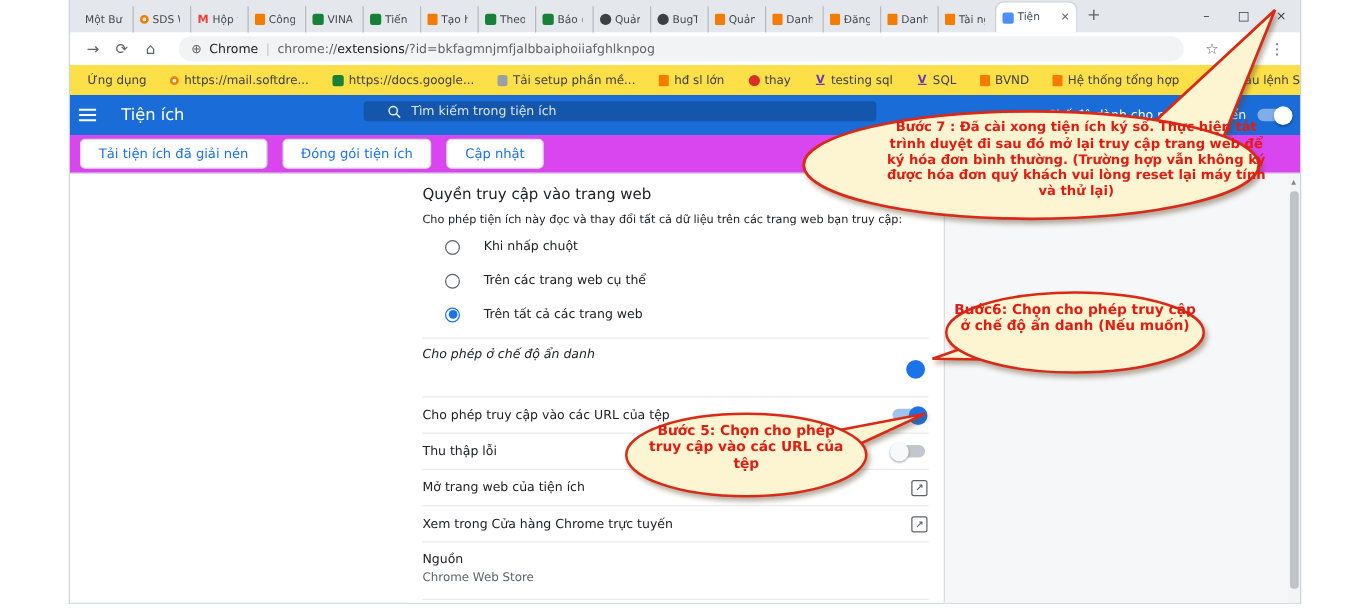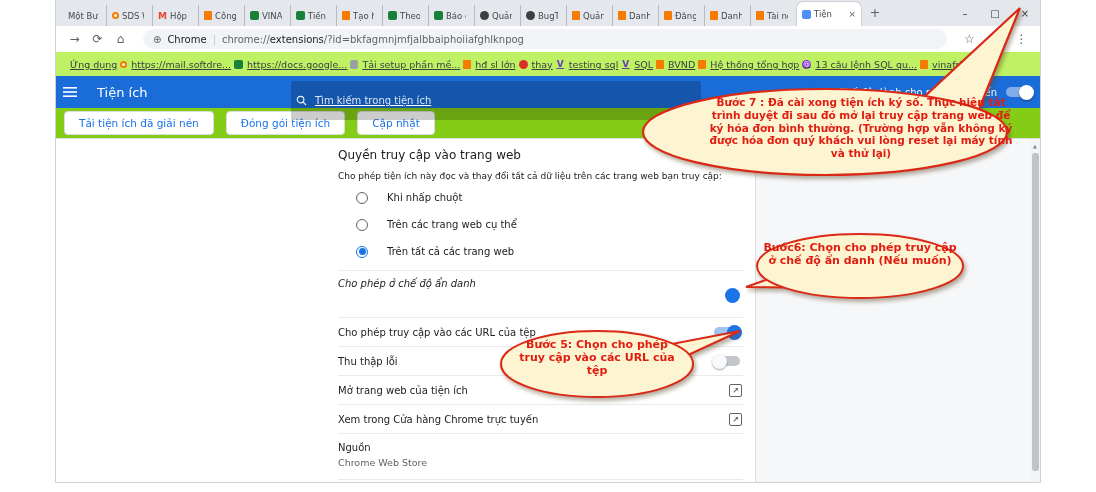--- a/index.html
+++ b/index.html
@@ -42,38 +42,38 @@
   .omnibox{flex:1;height:20px;background:#f1f3f4;border-radius:11px;display:flex;align-items:center;
            padding:0 10px;gap:6px;margin:0 8px;min-width:0;}
   .omni-globe{font-size:10px;color:#5f6368;}
   .omni-site{font-size:10px;color:#202124;}
   .omni-sep{color:#c4c7cb;font-size:10px;}
   .omni-url{font-size:10px;color:#5f6368;white-space:nowrap;overflow:hidden;}
   .omni-host{color:#202124;}
   .avatar{width:15px;height:15px;border-radius:50%;background:#9e9e9e;flex:none;margin:0 4px;}
 
   
-  .bookmarks{height:24px;display:flex;align-items:center;background:#bef264;padding:0 10px;gap:3px;
-             font-size:9.5px;color:#3c4043;overflow:hidden;text-decoration:underline;}
+  .bookmarks{height:24px;display:flex;align-items:center;background:#fde047;padding:0 10px;gap:19px;
+             font-size:9.5px;color:#3c4043;overflow:hidden;}
   .bm{display:flex;align-items:center;gap:4px;white-space:nowrap;flex:none;}
 
   
   .bluehdr{height:32px;background:#1a6cd8;display:flex;align-items:center;position:relative;color:#fff;padding-left:7px;}
   .hdr-title{font-size:13px;margin-left:20px;}
-  .hdr-search{position:absolute;left:235px;top:5px;width:410px;height:39px;background:rgba(0,0,0,0.2);
-              border-radius:3px;display:flex;align-items:center;padding:0 5px;gap:8px;box-sizing:border-box;text-decoration:underline;}
+  .hdr-search{position:absolute;left:235px;top:5px;width:410px;height:16px;background:rgba(0,0,0,0.2);
+              border-radius:3px;display:flex;align-items:center;padding:0 19px;gap:8px;box-sizing:border-box;}
   .search-ph{font-size:10px;color:rgba(255,255,255,0.85);}
   .devmode{position:absolute;right:8px;top:0;height:100%;display:flex;align-items:center;gap:9px;}
   .devmode-label{font-size:10px;color:#fff;white-space:nowrap;}
   .devtoggle{width:26px;height:10px;background:rgba(255,255,255,0.45);border-radius:6px;position:relative;flex:none;}
   .devtoggle::after{content:"";position:absolute;right:-2px;top:-2.5px;width:15px;height:15px;background:#fff;
                     border-radius:50%;box-shadow:0 1px 2px rgba(0,0,0,.4);}
 
   
-  .exttoolbar{height:30px;display:flex;align-items:center;gap:12px;padding:0 8px;background:#84cc16;
+  .exttoolbar{height:30px;display:flex;align-items:center;gap:12px;padding:0 8px;background:#d946ef;
               border-bottom:1px solid #dadce0;}
   .tbtn{height:22px;padding:0 14px;border:1px solid #dadce0;border-radius:4px;display:flex;align-items:center;
         font-size:10.5px;color:#1a73e8;font-weight:500;background:#fff;white-space:nowrap;}
 
   
   .content{position:relative;height:343px;background:#fff;overflow:hidden;}
   .flank-right{position:absolute;left:700px;top:0;width:274px;height:100%;background:#f6f7f9;}
   .scrollbar{position:absolute;right:0;top:0;width:10px;height:100%;background:#f3f4f6;}
   .scroll-up{position:absolute;top:4px;left:0;width:10px;text-align:center;font-size:5px;color:#80868b;}
   .scroll-thumb{position:absolute;left:1.5px;top:14px;width:7px;height:318px;background:#c0c3c7;border-radius:3px;}

